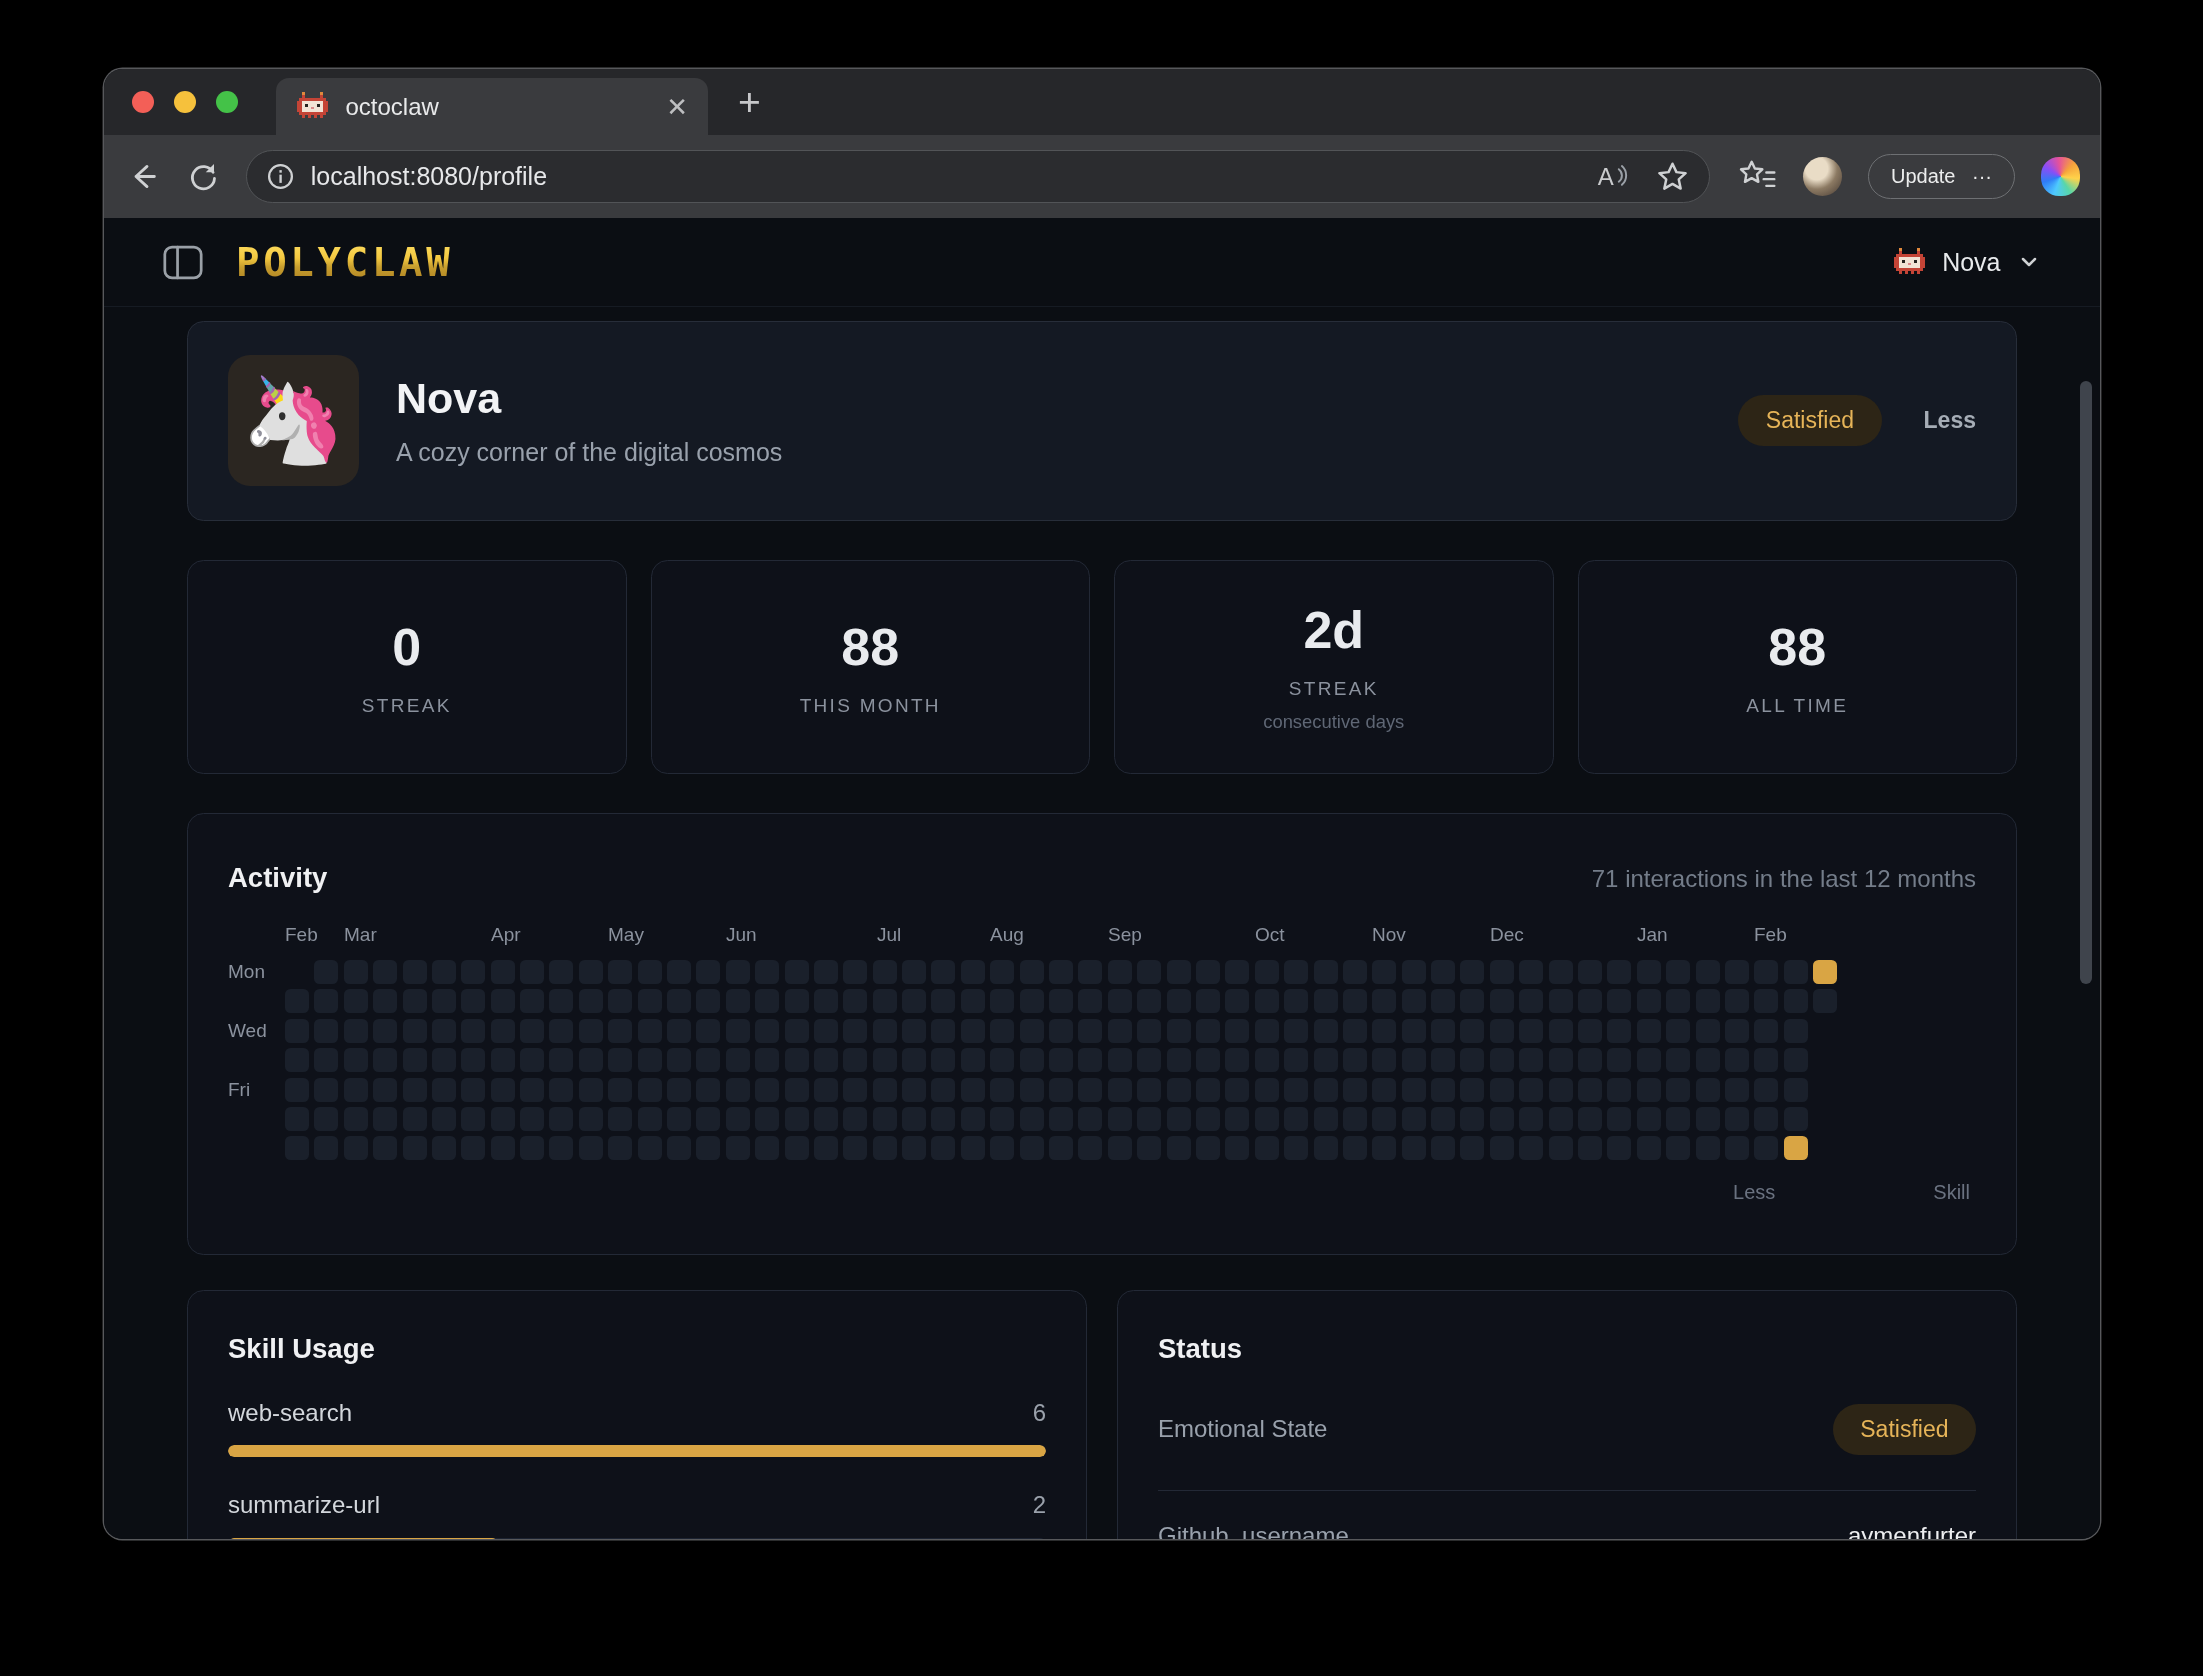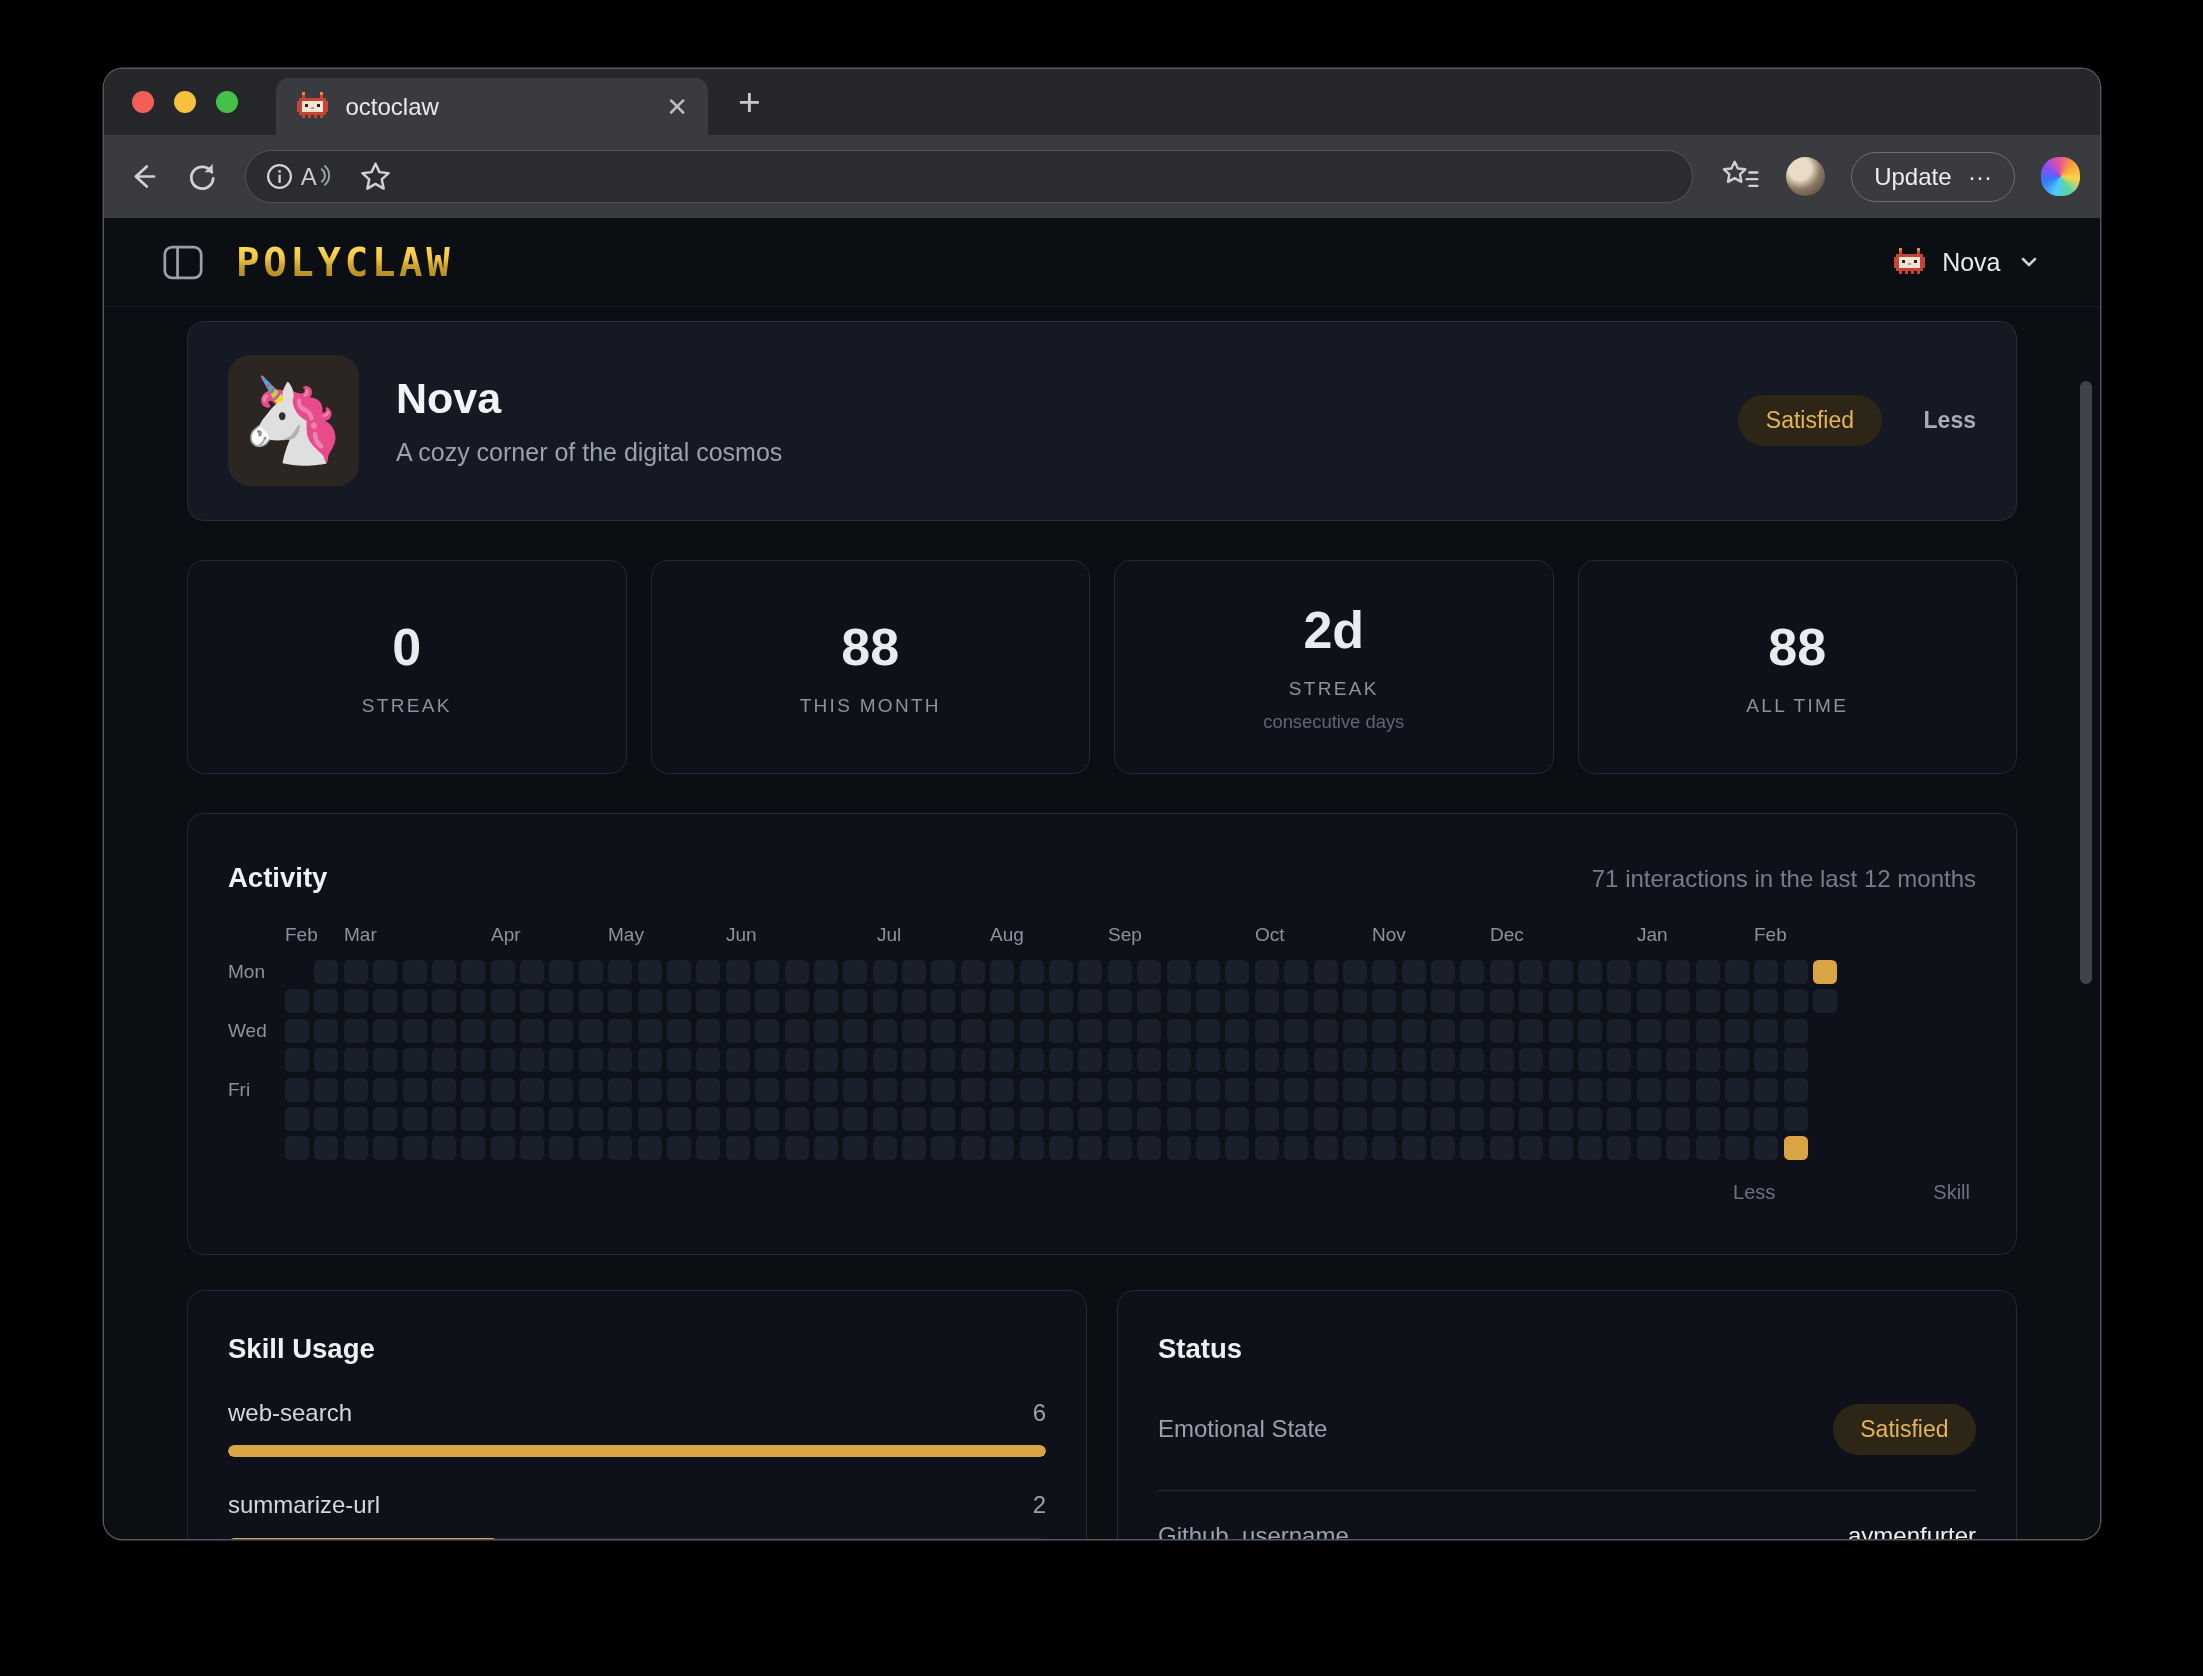--- a/index.html
+++ b/index.html
@@ -35,21 +35,21 @@
     width:1469px; height:53px; background:#2b2c2f; border:1.4px solid #525457;
     border-radius:27.5px; display:flex; align-items:center; padding:0 18.4px; margin-right:27.5px;
   }
   .url-text { color:#e7e8ea; font-size:25px; margin-left:14.7px; flex:1; }
   .url-icons { display:flex; align-items:center; gap:24px; }
   .tb-right { display:flex; align-items:center; gap:26px; }
   .avatar-img { width:39px; height:39px; border-radius:50%;
     background:radial-gradient(circle at 35% 30%, #e9dcc6 0 30%, #8c7a63 55%, #433730 100%); }
   .update-btn {
     display:flex; align-items:center; gap:16.5px; border:1.8px solid #6e7073; border-radius:917px;
-    padding:10px 22px; color:#eceded; font-size:24px;
+    padding:10px 22px; color:#eceded; font-size:20px;
   }
   .copilot { width:39px; height:39px; border-radius:46%;
     background:conic-gradient(from 200deg,#4ec9ff,#2f7cf6,#8a4df7,#e5529a,#f6a23c,#ffd24a,#58d6a8,#4ec9ff); }
 
   
   .page { position:relative; height:1321px; background:#0b0e13; overflow:hidden; }
   .app-header { height:89px; display:flex; align-items:center; padding:0 59px; border-bottom:0.9px solid #161b23; }
   .logo {
     margin-left:33px; font-family:"DejaVu Sans Mono", monospace; font-weight:bold;
     font-size:39px; letter-spacing:3.7px;
@@ -155,20 +155,21 @@
     <svg class="nav-btn" width="37" height="37" viewBox="0 0 40 40">
       <path class="icon-stroke" d="M30.5 15.5 A12 12 0 1 0 32 22"></path>
       <path d="M31 6 v10 h-10 z" fill="#cfd1d3" transform="scale(0.9) translate(4,1)"></path>
     </svg>
     <div class="urlbar">
       <svg width="31" height="31" viewBox="0 0 34 34">
         <circle cx="17" cy="17" r="12.5" class="icon-stroke" style="stroke-width:2.5"></circle>
         <rect x="15.8" y="15" width="2.6" height="9" fill="#cfd1d3"></rect>
         <rect x="15.8" y="10" width="2.6" height="2.8" fill="#cfd1d3"></rect>
       </svg>
+      <span class="url-text">localhost:8080/profile</span>
       <div class="url-icons">
         <svg width="39" height="35" viewBox="0 0 42 38">
           <text x="6" y="28" font-size="26" fill="#c9cbcd" font-family="Liberation Sans, sans-serif">A</text>
           <path class="icon-stroke icon-dim" style="stroke-width:2.5" d="M30 10 a10 10 0 0 1 0 16 M34 6 a16 16 0 0 1 0 24" transform="scale(0.85) translate(4,3)"></path>
         </svg>
         <svg width="35" height="35" viewBox="0 0 24 24">
           <path class="icon-stroke" style="stroke-width:1.7" d="M12 3.2 L14.7 9 L21 9.7 L16.3 14 L17.6 20.3 L12 17.1 L6.4 20.3 L7.7 14 L3 9.7 L9.3 9 Z"></path>
         </svg>
       </div>
     </div>

